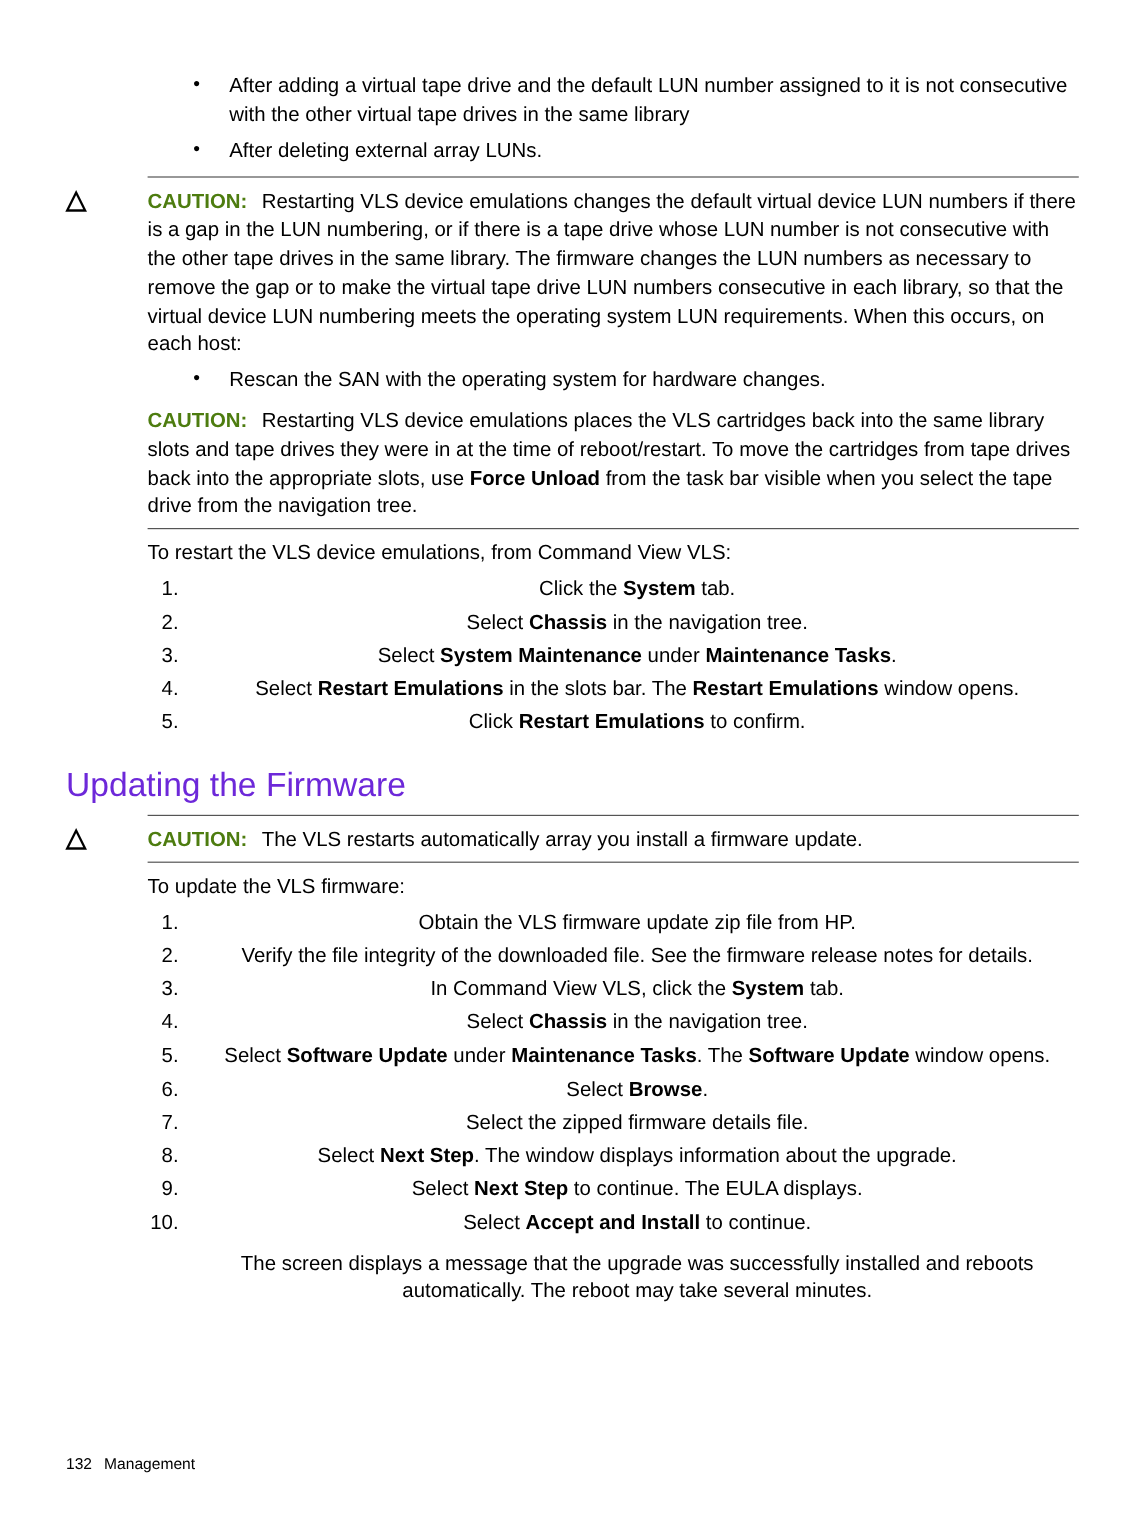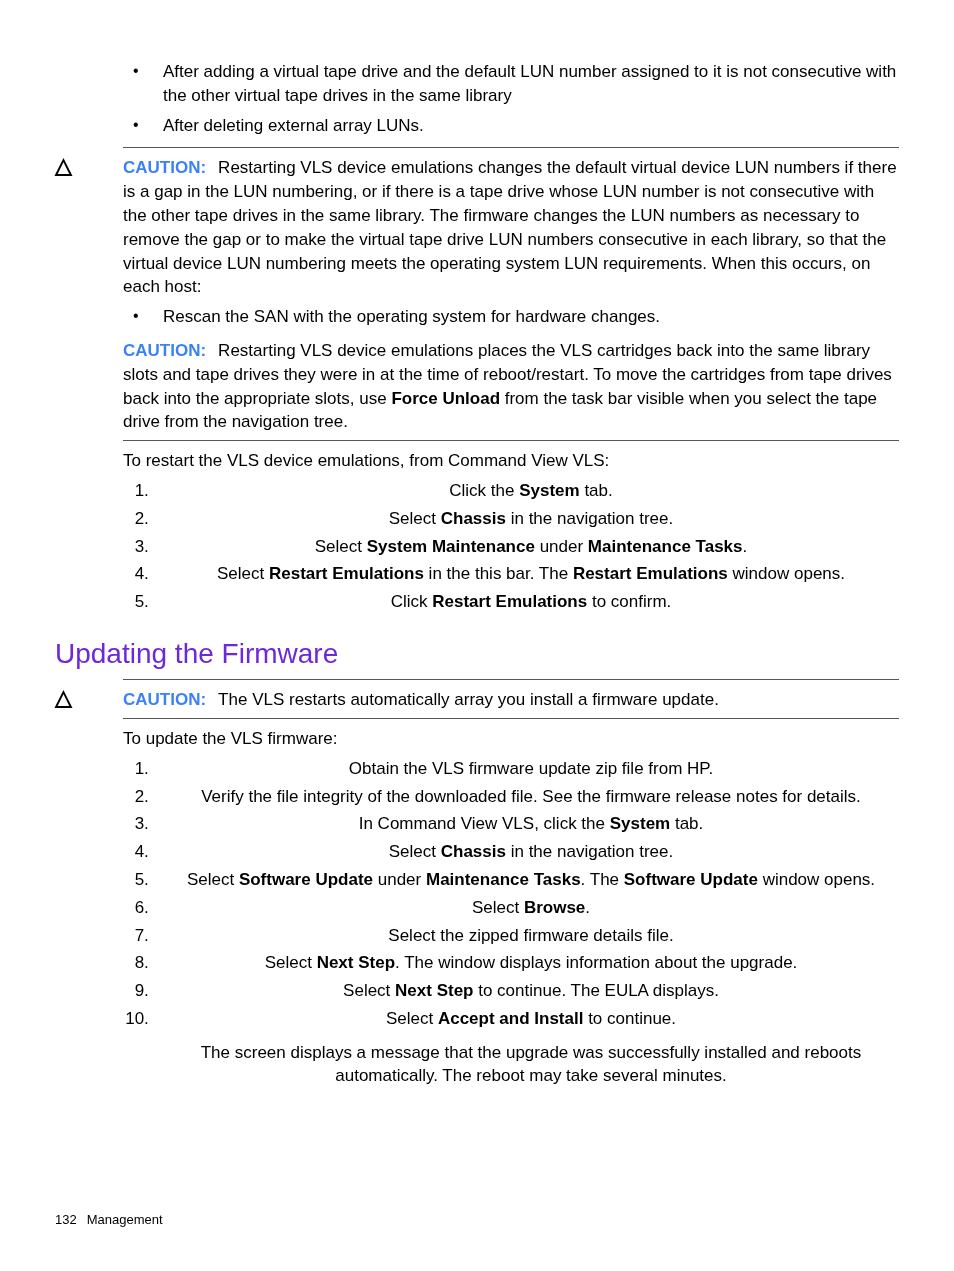--- a/index.html
+++ b/index.html
@@ -22,20 +22,21 @@
     margin-left: 68px;
   }
   ul.bullets {
     margin: 0 0 10px 0;
     padding-left: 40px;
     list-style: none;
   }
   ul.bullets li {
     position: relative;
     margin-bottom: 6px;
+    margin-left: 28px;
   }
   ul.bullets li::before {
     content: "•";
     position: absolute;
     left: -30px;
     top: 0;
     font-size: 16px;
   }
   ol.numbered {
     margin: 0 0 10px 0;
@@ -53,21 +54,21 @@
     position: relative;
   }
   .caution-icon {
     position: absolute;
     left: -68px;
     top: 4px;
     font-size: 22px;
     font-weight: bold;
   }
   .caution-label {
-    color: #3b82f6;
+    color: #4d7c0f;
     font-weight: bold;
     margin-right: 12px;
   }
   .hr {
     border: none;
     border-top: 1px solid #555;
     margin: 2px 0 8px 0;
   }
   .section-heading {
     color: #6d28d9;
@@ -113,21 +114,21 @@
         <span class="caution-label">CAUTION:</span><span>Restarting VLS device emulations places the VLS cartridges back into the same library slots and tape drives they were in at the time of reboot/restart. To move the cartridges from tape drives back into the appropriate slots, use </span><span class="bold">Force Unload</span><span> from the task bar visible when you select the tape drive from the navigation tree.</span>
       </div>
       <hr class="hr">
     </div>
 
     <div class="paragraph">To restart the VLS device emulations, from Command View VLS:</div>
     <ol class="numbered">
       <li><span>Click the </span><span class="bold">System</span><span> tab.</span></li>
       <li><span>Select </span><span class="bold">Chassis</span><span> in the navigation tree.</span></li>
       <li><span>Select </span><span class="bold">System Maintenance</span><span> under </span><span class="bold">Maintenance Tasks</span><span>.</span></li>
-      <li><span>Select </span><span class="bold">Restart Emulations</span><span> in the this bar. The </span><span class="bold">Restart Emulations</span><span> window opens.</span></li>
+      <li><span>Select </span><span class="bold">Restart Emulations</span><span> in the slots bar. The </span><span class="bold">Restart Emulations</span><span> window opens.</span></li>
       <li><span>Click </span><span class="bold">Restart Emulations</span><span> to confirm.</span></li>
     </ol>
 
     <h2 class="section-heading">Updating the Firmware</h2>
 
     <div class="caution-block">
       <span class="caution-icon">△</span>
       <hr class="hr">
       <div class="paragraph">
         <span class="caution-label">CAUTION:</span><span>The VLS restarts automatically array you install a firmware update.</span>

